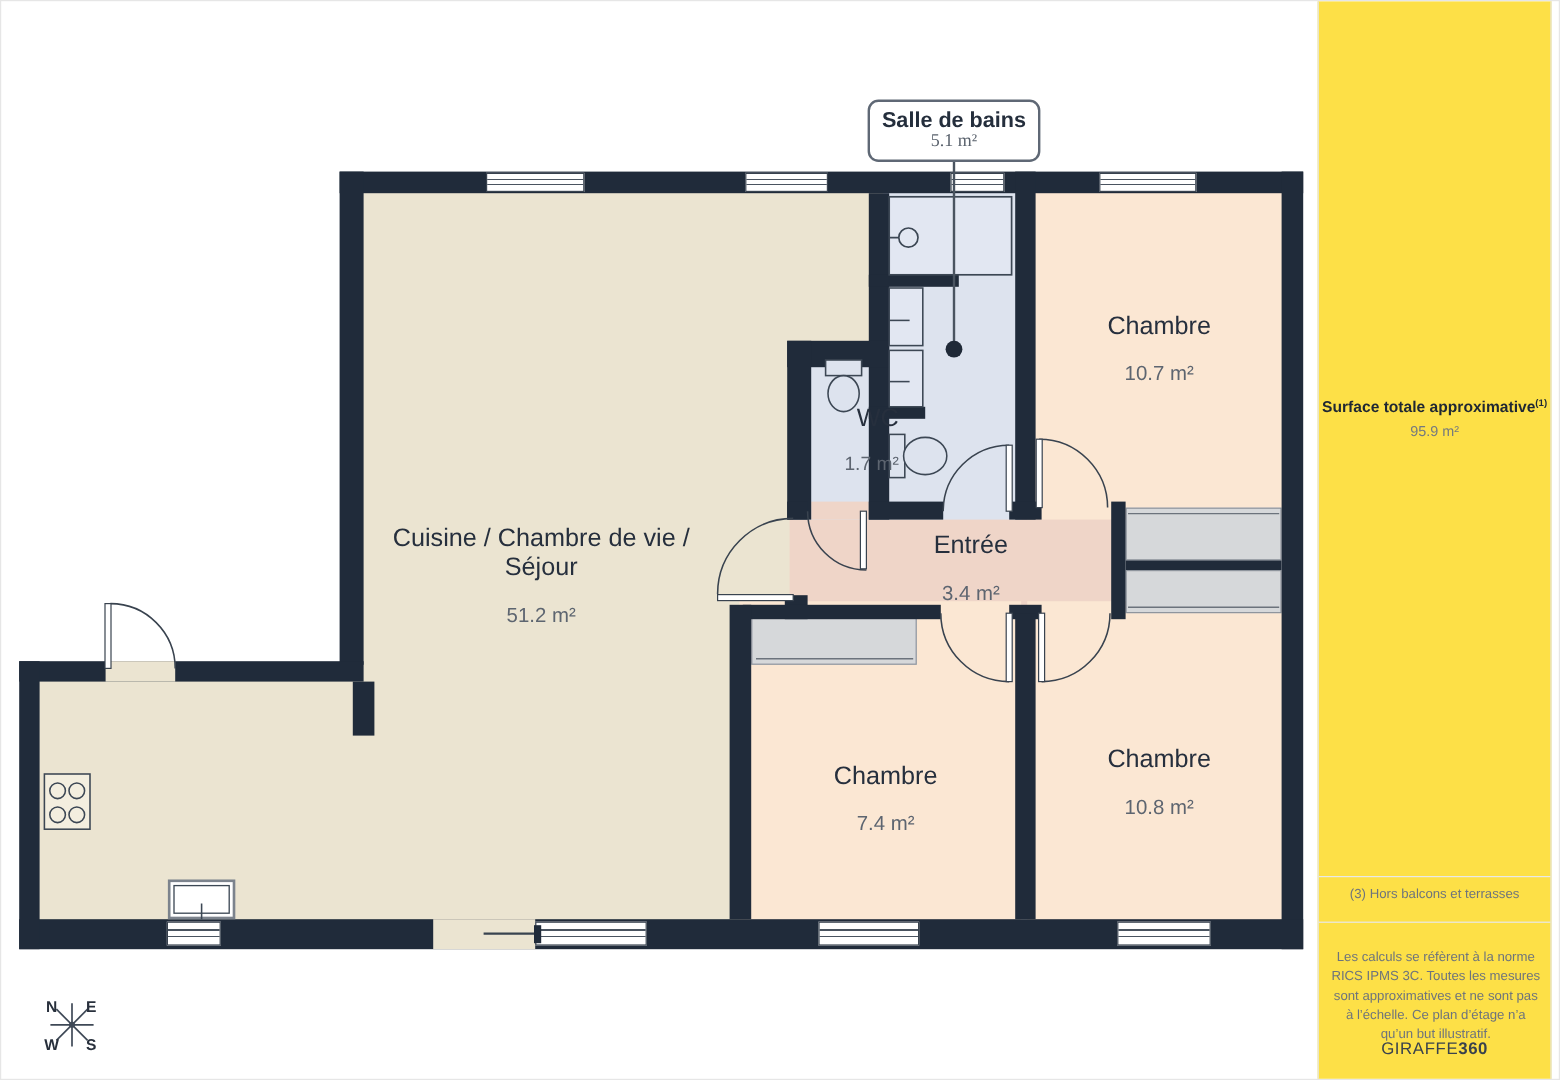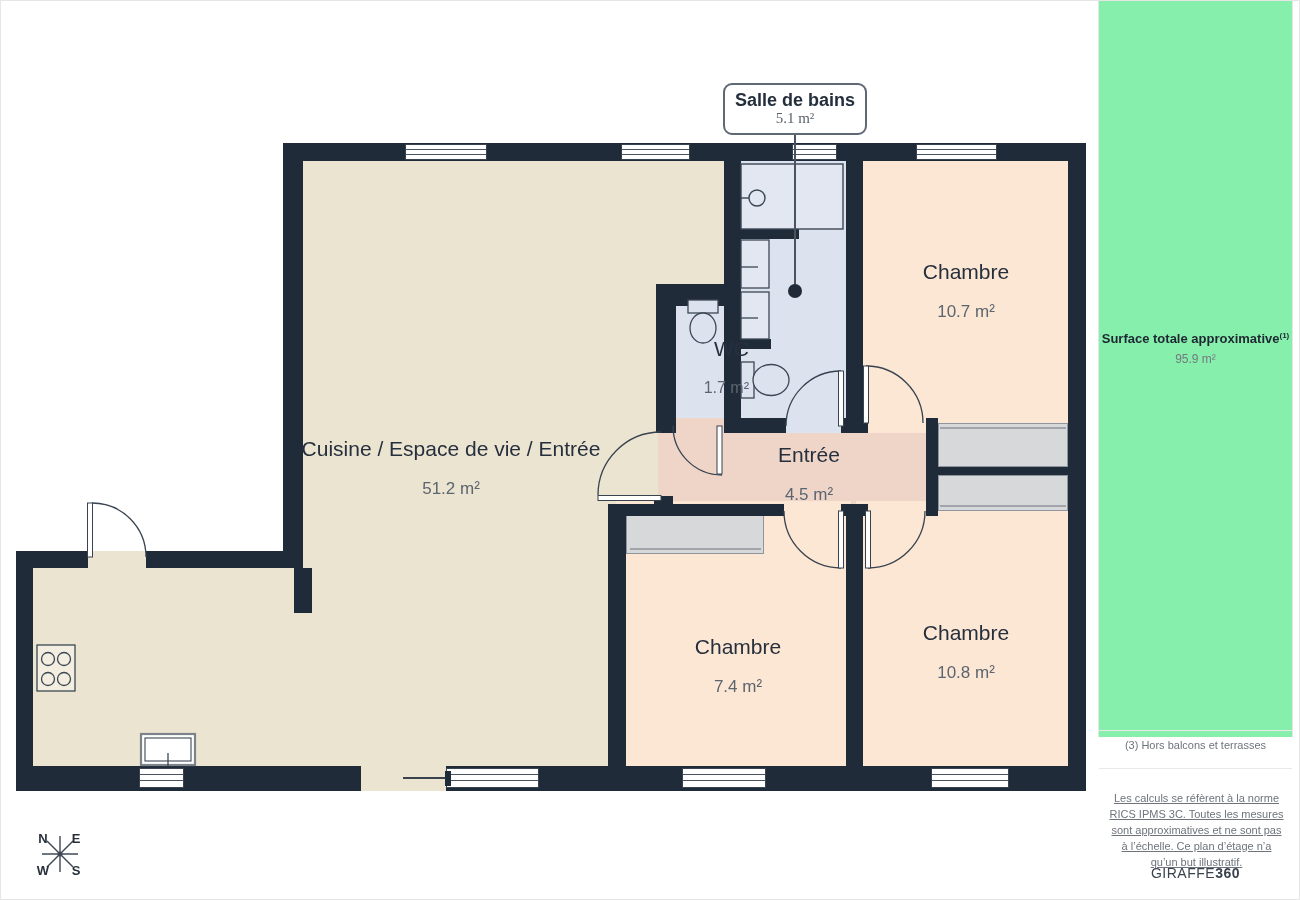--- a/index.html
+++ b/index.html
@@ -30,30 +30,30 @@
   .callout{
     position:absolute;left:722px;top:82px;width:140px;height:48px;
     background:#fff;border:2px solid #5f6875;border-radius:9px;
     display:flex;flex-direction:column;align-items:center;justify-content:center;
   }
   .callout .nm{font-weight:bold;font-size:18px;color:#242e3c;line-height:1.1;}
   .callout .ar{font-size:15px;color:#5a626d;font-family:Liberation Serif, serif;}
   .overlay{position:absolute;left:0;top:0;pointer-events:none;}
   
   .sidebar{
-    position:absolute;left:1097px;top:0;width:195px;height:736px;
-    background:#86efac;border-left:1px solid #e4e6e8;border-right:1px solid #e4e6e8;
+    position:absolute;left:1097px;top:0;width:195px;height:900px;
+    background:#fde047;border-left:1px solid #e4e6e8;border-right:1px solid #e4e6e8;
     box-sizing:border-box;color:#1f2733;
   }
   .sb-title{position:absolute;top:330px;left:0;width:100%;text-align:center;font-size:13px;font-weight:bold;color:#1f2733;}
   .sb-title sup{font-size:8px;}
   .sb-total{position:absolute;top:351px;left:0;width:100%;text-align:center;font-size:12px;color:#74797f;}
   .sb-div{position:absolute;left:0;width:100%;height:1px;background:#e8e9ea;}
   .sb-foot{position:absolute;top:738px;left:0;width:100%;text-align:center;font-size:11px;color:#6e747c;}
-  .sb-legal{position:absolute;top:790px;left:10px;width:175px;text-align:center;font-size:11px;line-height:1.45;color:#6e747c;text-decoration:underline;}
+  .sb-legal{position:absolute;top:790px;left:10px;width:175px;text-align:center;font-size:11px;line-height:1.45;color:#6e747c;}
   .sb-brand{position:absolute;top:864px;left:0;width:100%;text-align:center;font-size:14px;color:#39424d;letter-spacing:0.5px;}
   .sb-brand b{font-weight:bold;}
 </style>
 </head>
 <body>
 
 <div class="canvas">
 
   <div class="plan">
 
@@ -191,34 +191,34 @@
       </g>
       <g fill="#28303c" font-family="Liberation Sans, sans-serif" font-size="13" font-weight="bold" text-anchor="middle">
         <text x="42" y="842">N</text>
         <text x="75" y="842">E</text>
         <text x="42" y="874">W</text>
         <text x="75" y="874">S</text>
       </g>
     </svg>
 
     <div class="room-label" style="left:300px;top:436px;width:300px;">
-      <div class="nm">Cuisine / Espace de vie / Entrée</div>
+      <div class="nm">Cuisine / Chambre de vie / Séjour</div>
       <div class="ar">51.2 m²</div>
     </div>
     <div class="room-label" style="left:648px;top:336px;width:100px;text-align:right;">
       <div class="nm">WC</div>
       <div class="ar" style="font-size:16px;">1.7 m²</div>
     </div>
     <div class="room-label" style="left:895px;top:259px;width:140px;">
       <div class="nm">Chambre</div>
       <div class="ar">10.7 m²</div>
     </div>
     <div class="room-label" style="left:738px;top:442px;width:140px;">
       <div class="nm">Entrée</div>
-      <div class="ar">4.5 m²</div>
+      <div class="ar">3.4 m²</div>
     </div>
     <div class="room-label" style="left:667px;top:634px;width:140px;">
       <div class="nm">Chambre</div>
       <div class="ar">7.4 m²</div>
     </div>
     <div class="room-label" style="left:895px;top:620px;width:140px;">
       <div class="nm">Chambre</div>
       <div class="ar">10.8 m²</div>
     </div>
 

